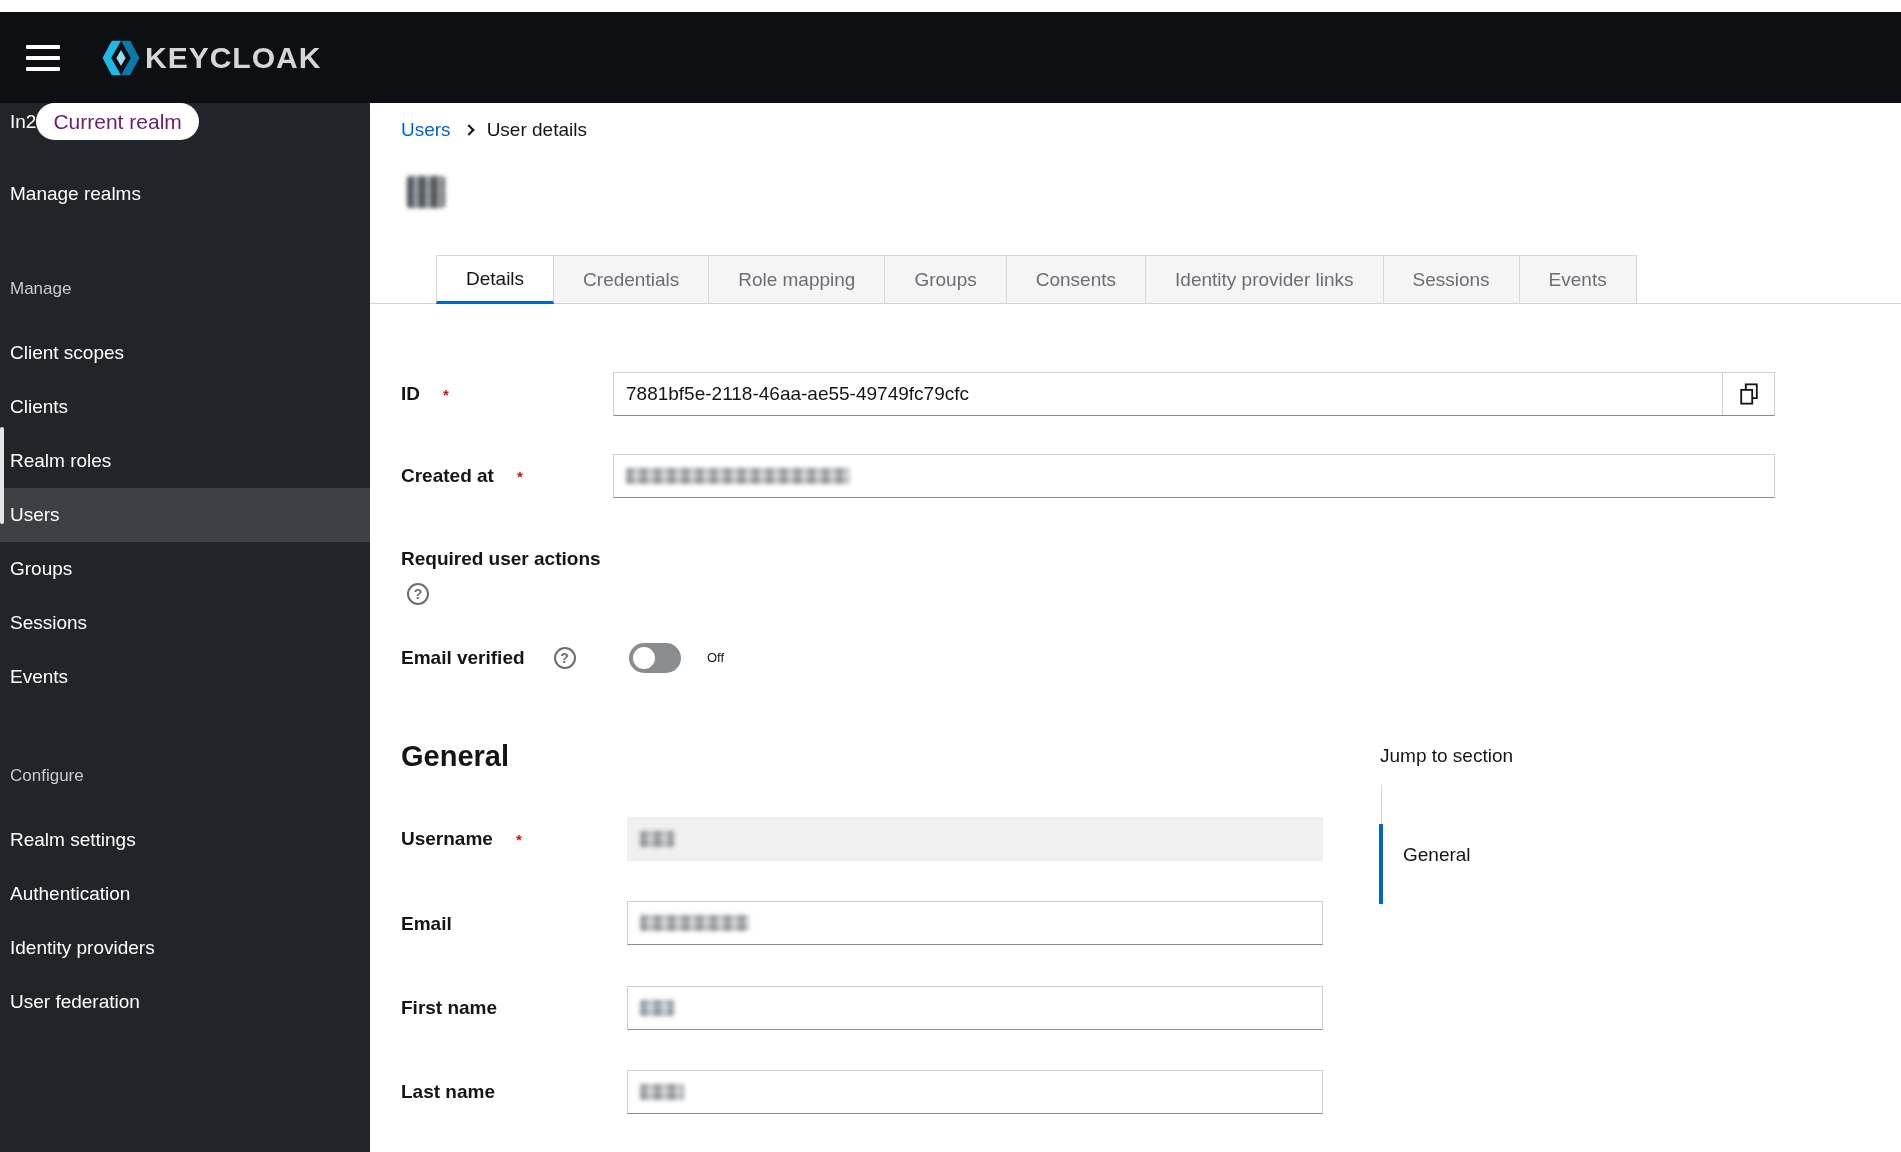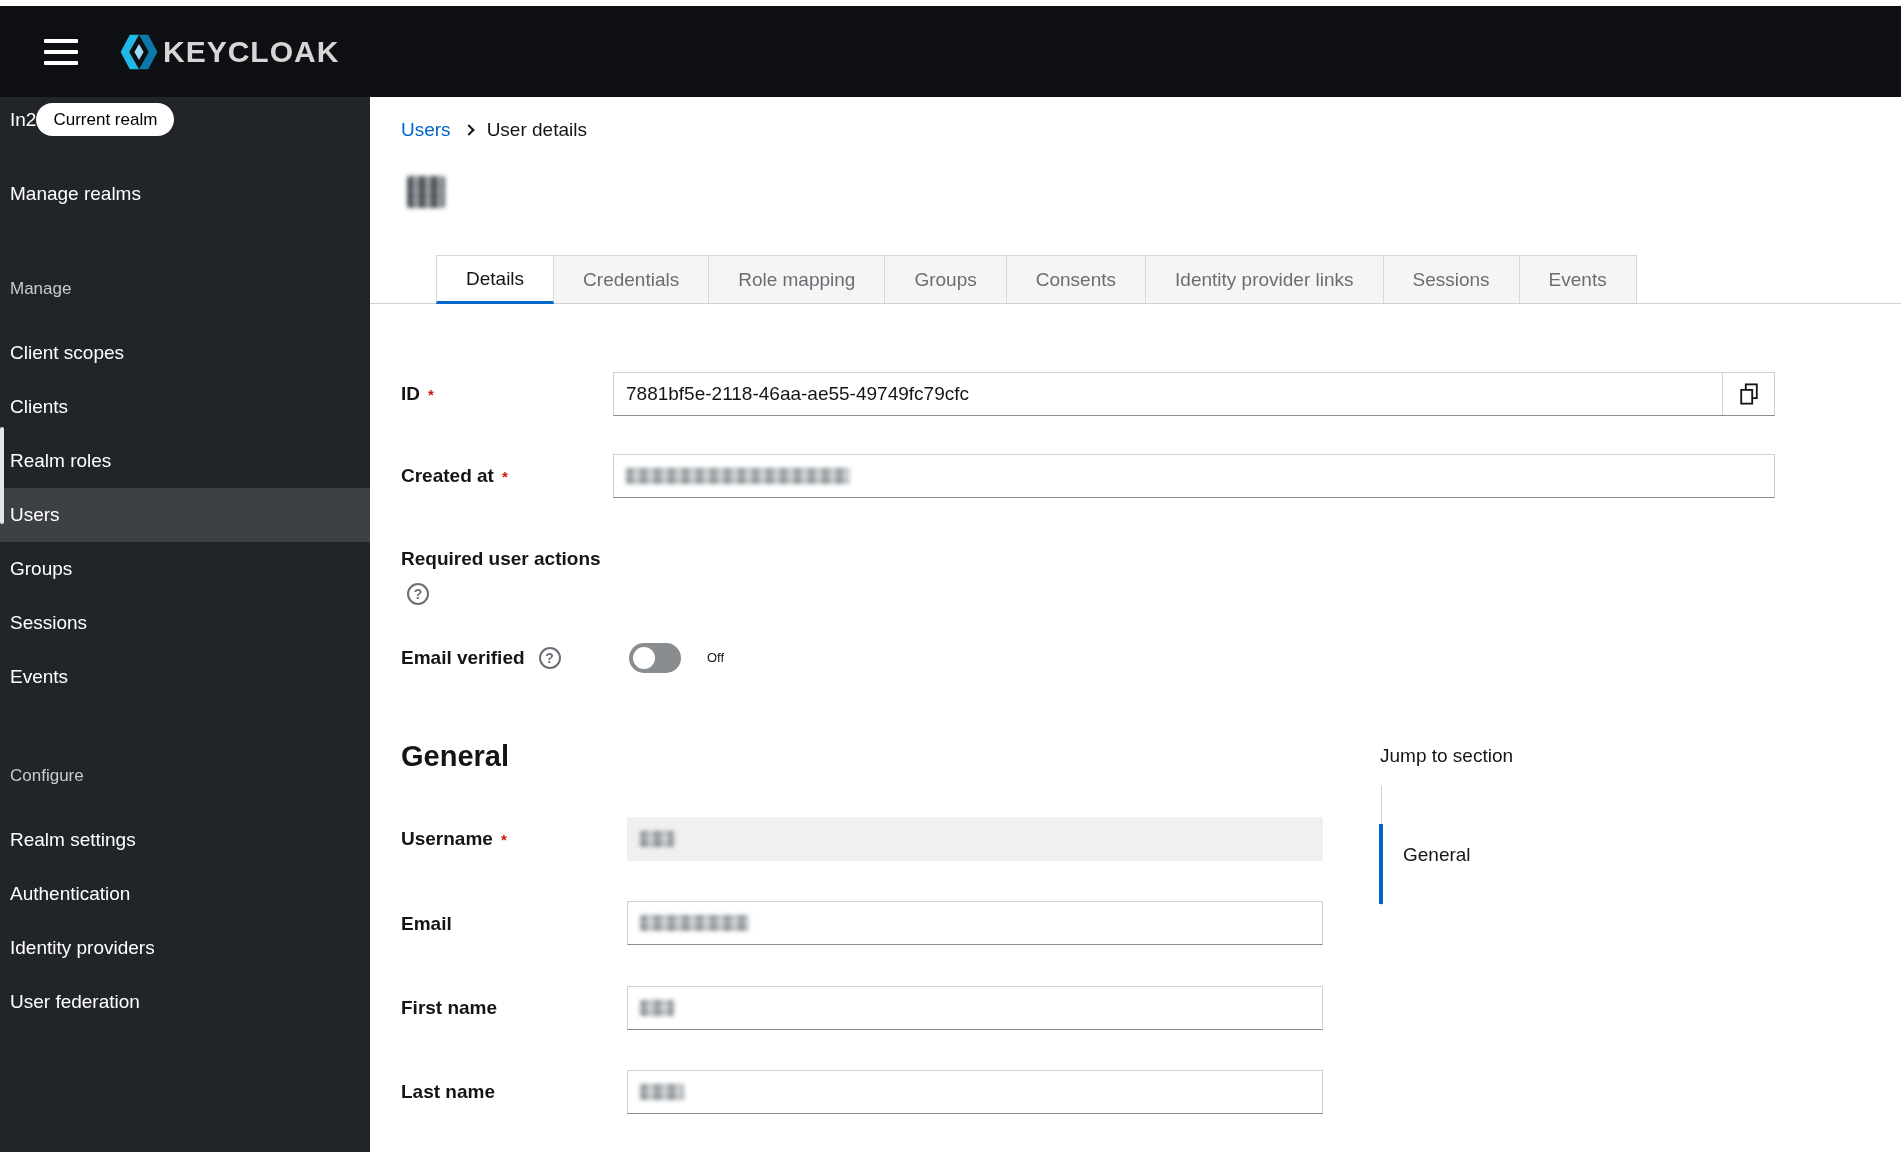--- a/index.html
+++ b/index.html
@@ -3,30 +3,30 @@
 <meta charset="utf-8">
 <style>
   * { box-sizing: border-box; }
   html,body { margin:0; padding:0; }
   body {
     width:1901px; height:1152px; position:relative; overflow:hidden;
     background:#fff; font-family:"Liberation Sans", sans-serif; color:#151515;
   }
 
   
-  .masthead{position:absolute;top:6px;left:0;right:0;height:91px;background:#0d0f12;display:flex;align-items:center;padding-left:44px;z-index:10}
+  .masthead{position:absolute;top:12px;left:0;right:0;height:91px;background:#0d0f12;display:flex;align-items:center;padding-left:26px;z-index:10}
   .hamburger{width:40px;height:32px;background:none;border:none;display:flex;flex-direction:column;justify-content:space-between;padding:3px 0;cursor:pointer}
   .hamburger i{display:block;height:4px;width:34px;background:#fff;border-radius:1px}
   .brand{display:flex;align-items:center;margin-left:32px;gap:1px;cursor:pointer;text-decoration:none}
   .brand-text{font-size:30px;font-weight:bold;color:#d6d6d6;letter-spacing:1px}
 
   
   .sidebar{position:absolute;top:91px;left:0;bottom:0;width:370px;background:#212428;color:#fff}
   .realm-row{position:absolute;top:12px;left:10px;display:flex;align-items:center;font-size:19px}
-  .realm-badge{background:#fff;color:#000000;border-radius:20px;padding:8px 17px;font-size:17px;line-height:1}
+  .realm-badge{background:#fff;color:#701a75;border-radius:20px;padding:8px 17px;font-size:21px;line-height:1}
   .manage-realms{position:absolute;top:84px;left:0;right:0;height:38px;line-height:38px;padding-left:10px;font-size:19px;cursor:pointer}
   .group-label{position:absolute;left:0;right:0;height:24px;line-height:24px;padding-left:10px;font-size:17px;color:#c8cbce}
   .nav-list{position:absolute;left:0;right:0;list-style:none;margin:0;padding:0}
   .nav-item{height:54px;line-height:54px;padding-left:10px;font-size:19px;cursor:pointer;white-space:nowrap}
   .nav-item.active{background:#3d4044}
   .side-scroll{position:absolute;left:0;top:336px;width:4px;height:97px;background:#e4e6e8;border-radius:2px}
 
   
   .main{position:absolute;top:91px;left:370px;right:0;bottom:0;background:#fff}
 
@@ -41,21 +41,21 @@
   .redacted.dark{background:repeating-linear-gradient(90deg,rgba(58,64,68,.85) 0 6px,rgba(148,153,158,.85) 6px 12px),
                repeating-linear-gradient(0deg,rgba(80,86,90,.6) 0 5px,rgba(168,173,178,.6) 5px 10px)}
   .title-blur{position:absolute;top:85px;left:37px;width:38px;height:32px;border-radius:3px}
 
   
   .tabbar{position:absolute;top:164px;left:0;right:0;height:49px;border-bottom:1px solid #d2d2d2;display:flex;align-items:stretch;padding-left:67px}
   .tab{display:flex;align-items:center;padding:12px 29px;font-size:19px;color:#6a6e73;background:#f5f5f6;border:1px solid #d8d8d8;border-bottom:none;margin-left:-1px;cursor:pointer;white-space:nowrap}
   .tab.active{position:relative;z-index:2;background:#fff;color:#151515;border-bottom:3px solid #0066cc;margin-bottom:-1px}
 
   
-  .fl{position:absolute;left:31px;font-size:19px;font-weight:bold;color:#151515;display:flex;align-items:flex-start;gap:8px;line-height:22px}
+  .fl{position:absolute;left:31px;font-size:19px;font-weight:bold;color:#151515;display:flex;align-items:flex-start;gap:23px;line-height:22px}
   .req{color:#c9190b;font-size:15px;margin-top:1px;font-weight:bold}
   .control{position:absolute;height:44px;background:#fff;border:1px solid #cfcfcf;border-bottom-color:#8a8d90;display:flex;align-items:center;padding:0 12px;font-size:19px;color:#151515}
   .control.wide{left:243px;width:1162px}
   .control.narrow{left:257px;width:696px}
   .control.disabled{background:#f0f0f0;border-color:transparent}
   .control.group{padding:0}
   .control input{flex:1;height:100%;border:none;outline:none;background:transparent;padding:0 12px;font-size:19px;color:#151515;font-family:inherit}
   .copy-btn{width:52px;height:100%;border:none;border-left:1px solid #d2d2d2;background:#fff;display:flex;align-items:center;justify-content:center;cursor:pointer}
   .placeholder{color:#6a6e73}
   .clear-x{margin-left:auto;background:none;border:none;font-size:27px;line-height:1;color:#6a6e73;cursor:pointer;padding:0 4px}

